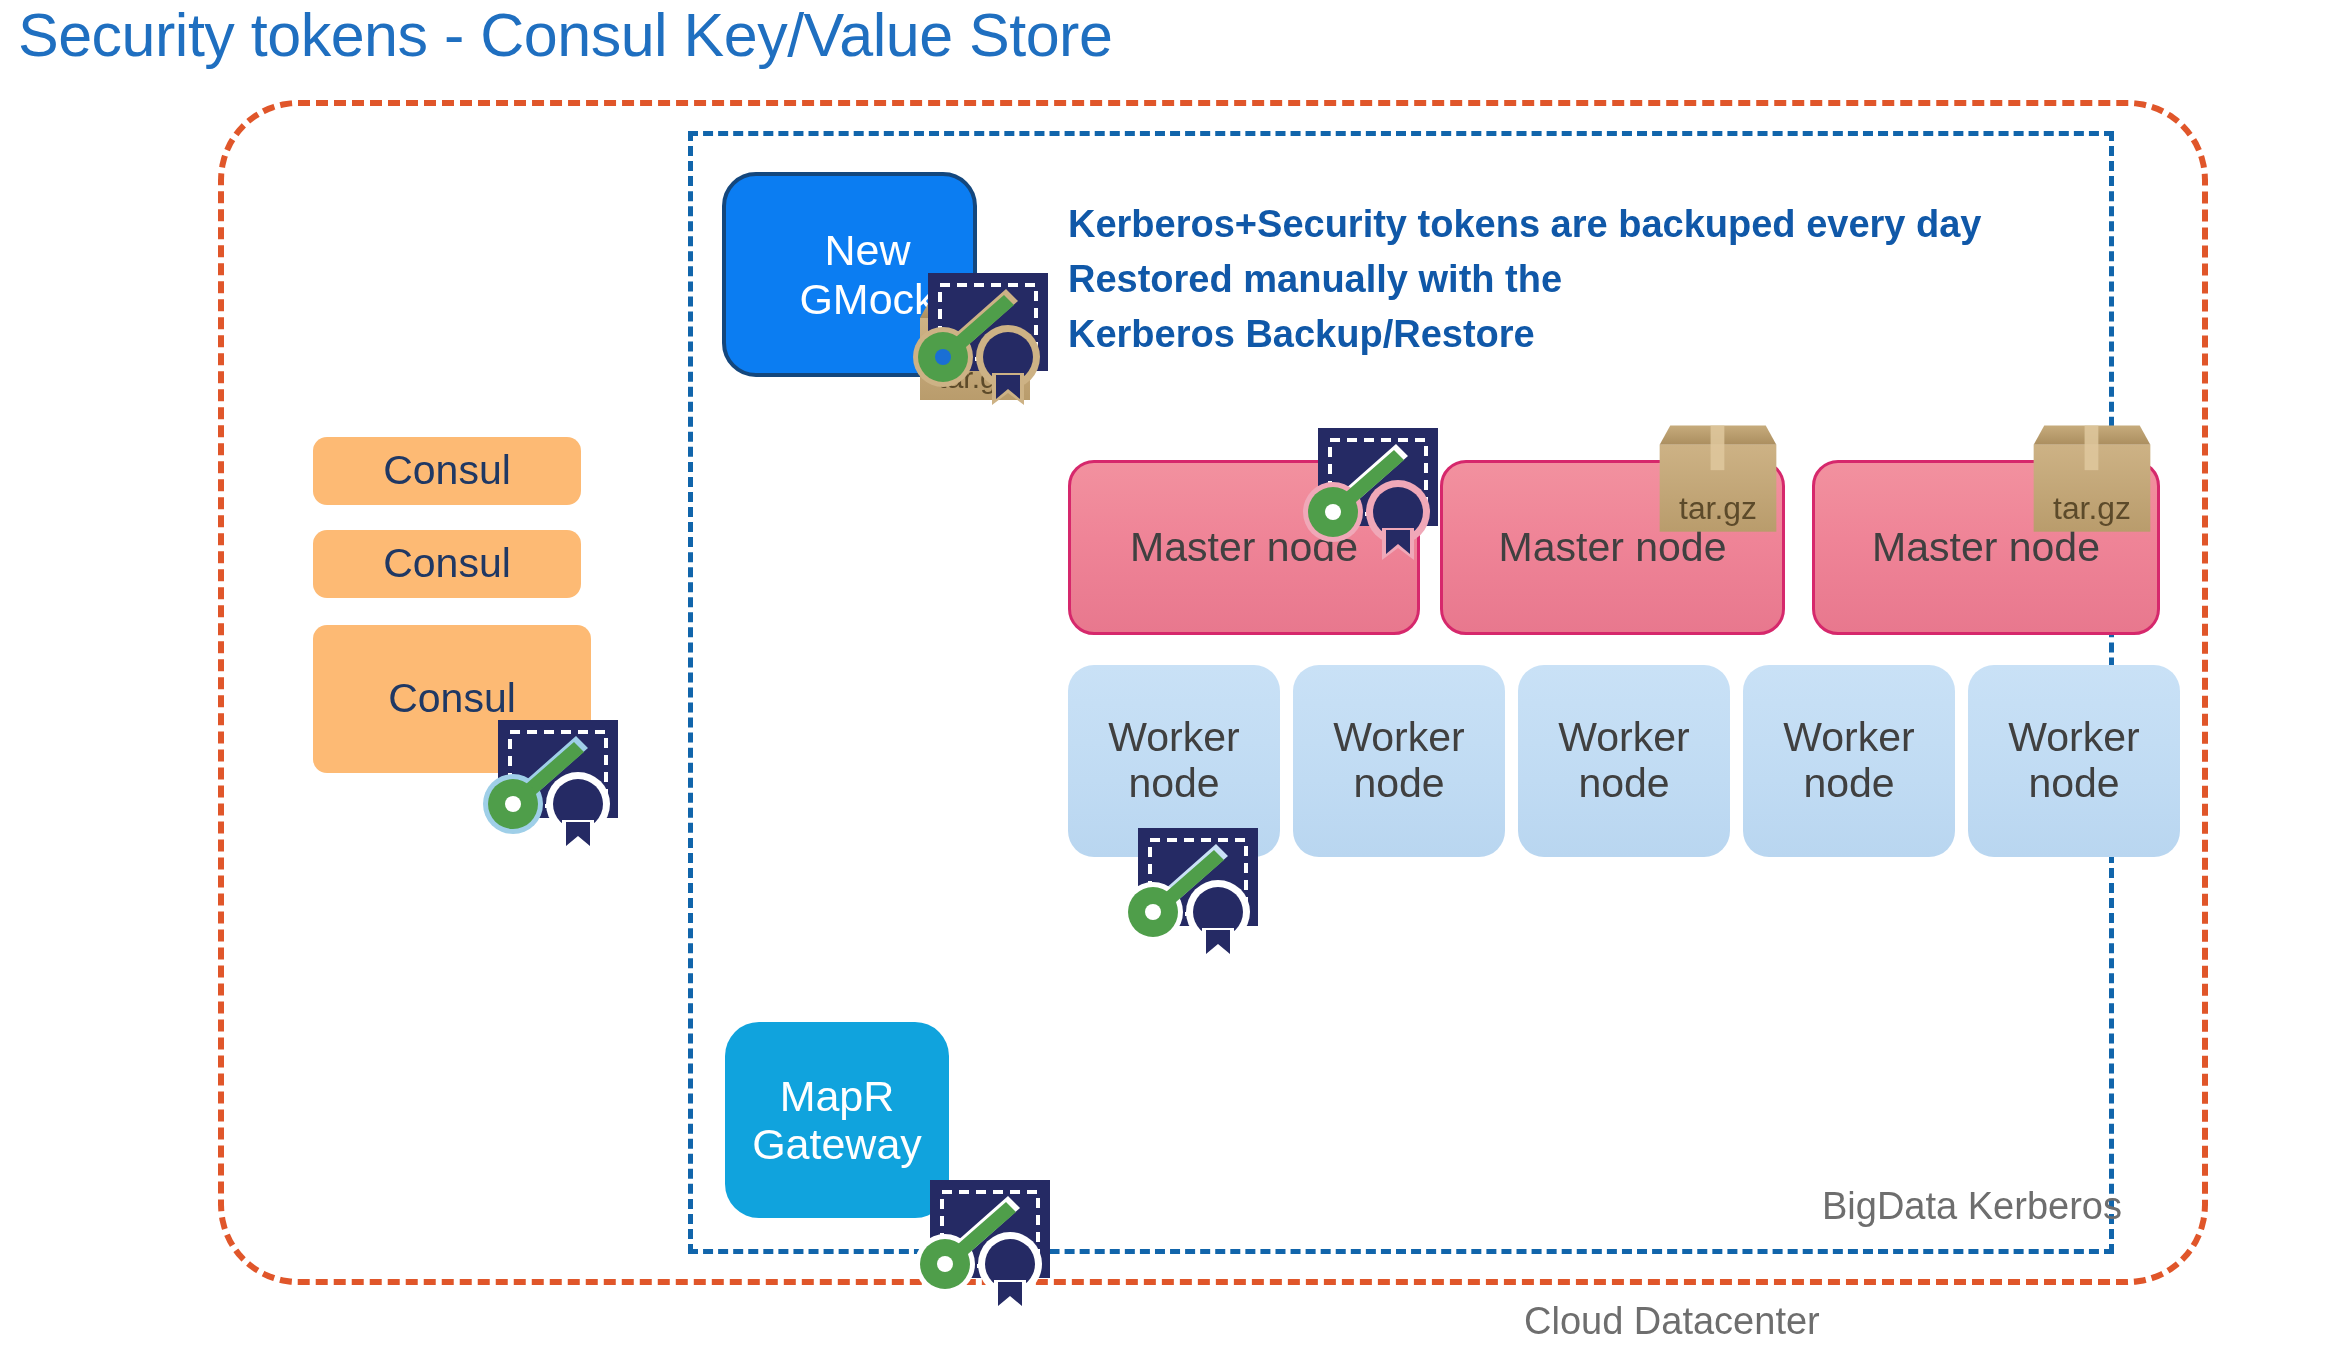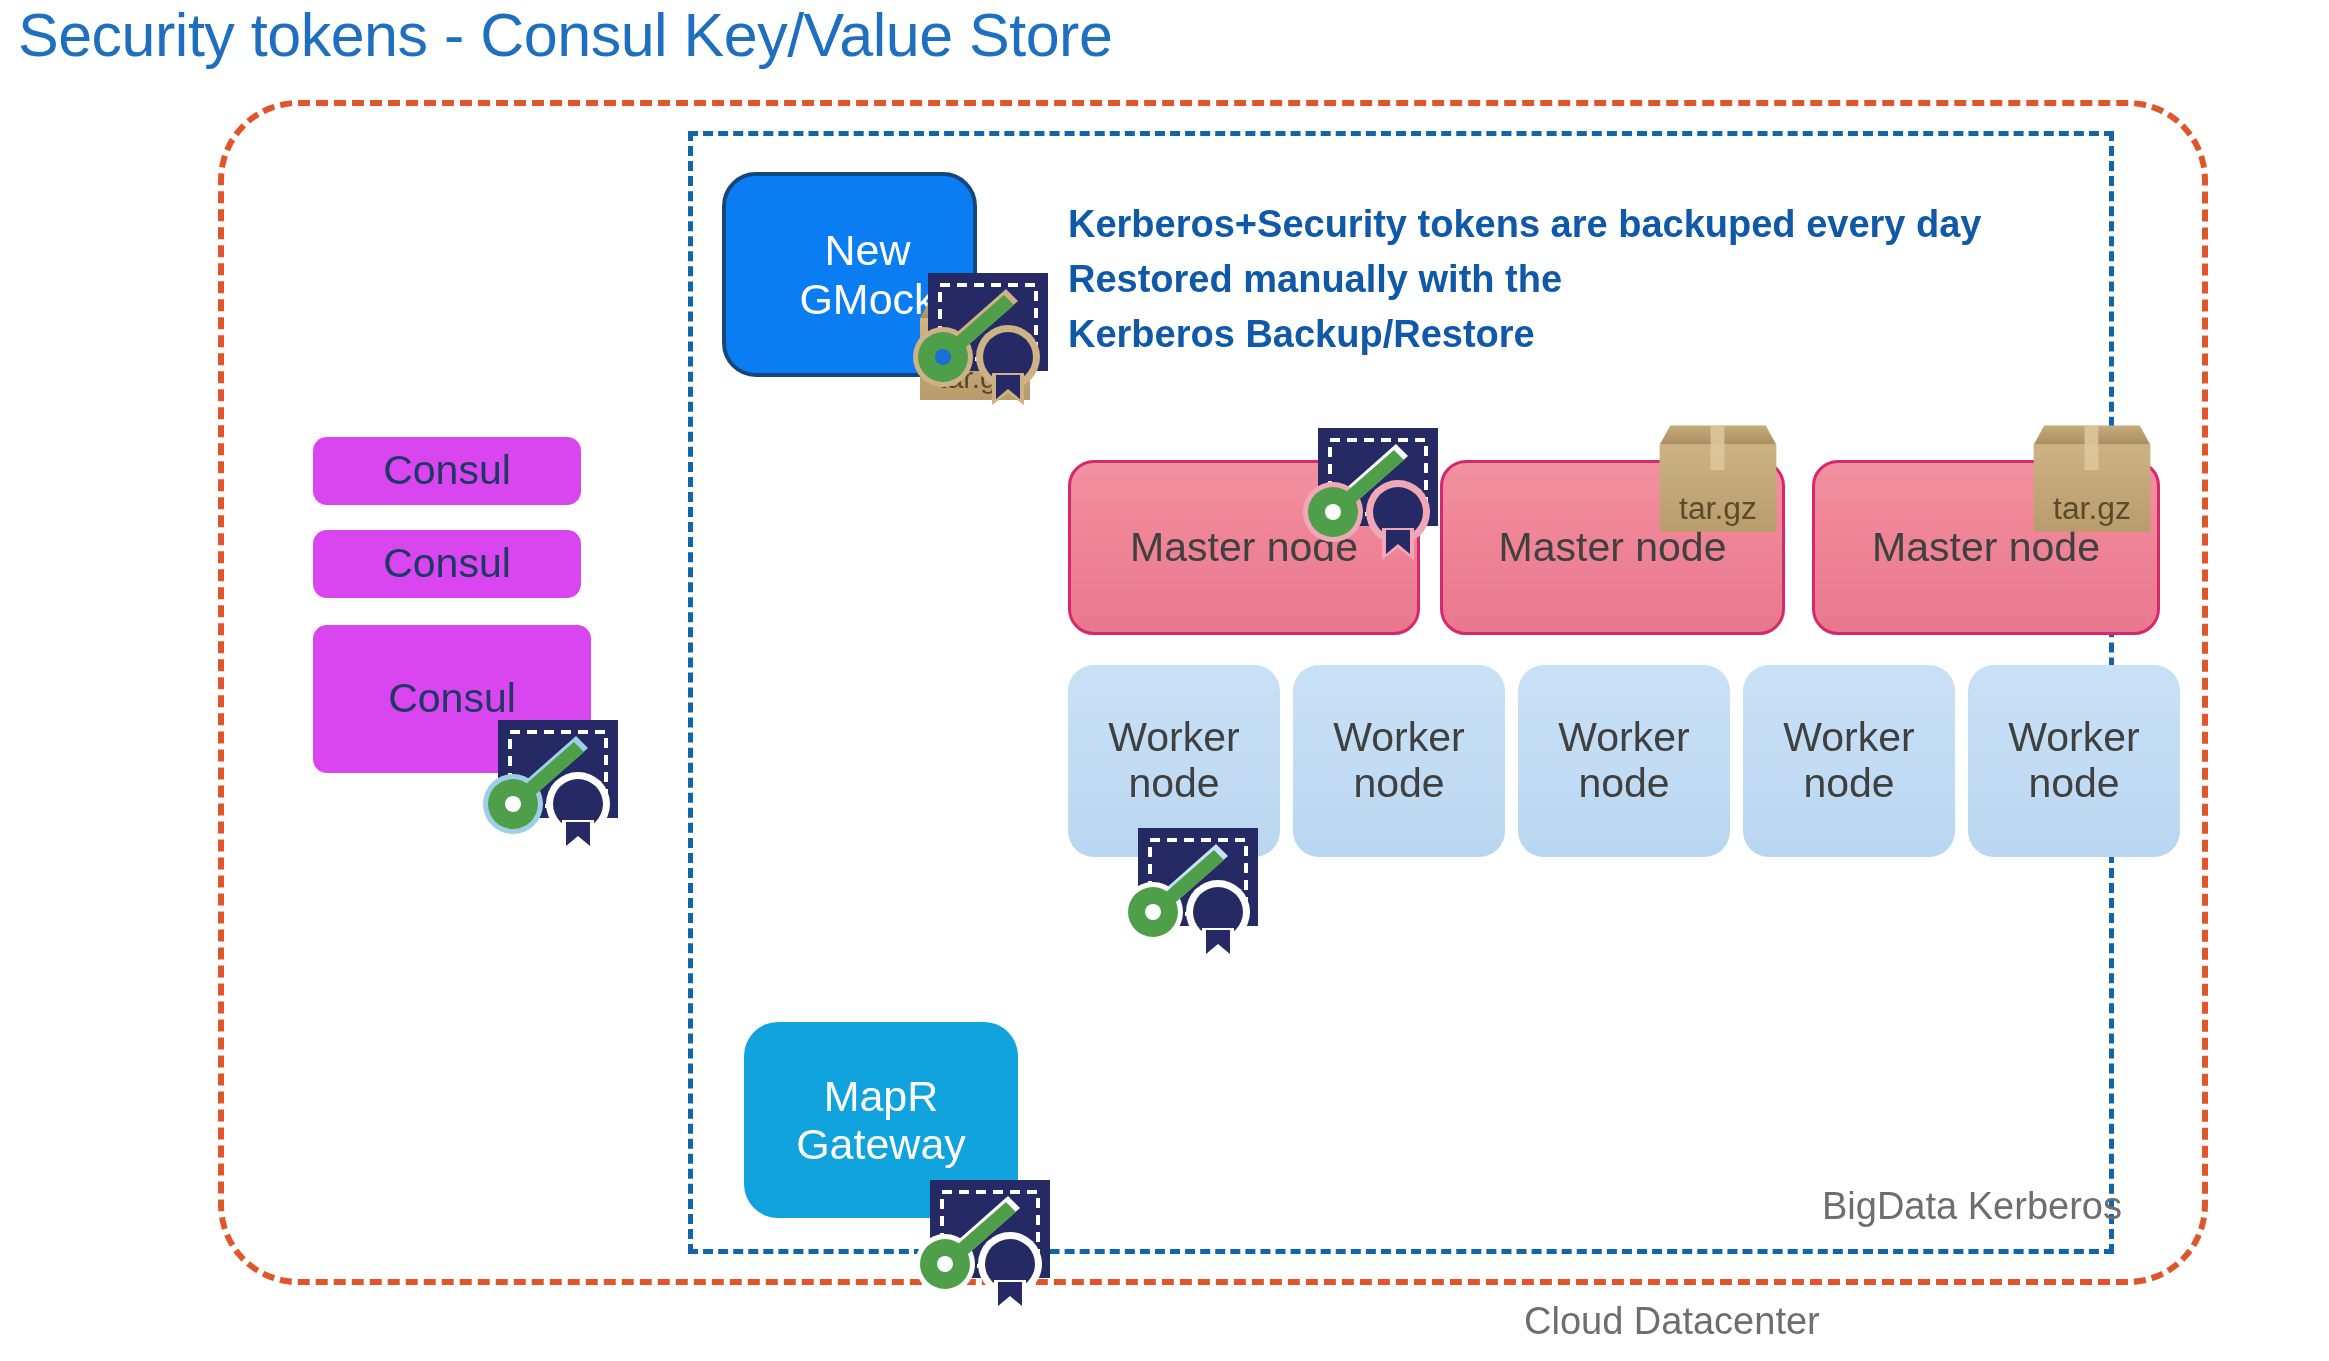--- a/index.html
+++ b/index.html
@@ -57,21 +57,21 @@
     background:#0b7df2;border:4px solid #14477d;border-radius:34px;
     color:#ffffff;font-size:43px;padding-left:36px;
   }
   
   .gateway-box{
     background:#10a3dd;border:none;border-radius:34px;
     color:#ffffff;font-size:43px;
   }
   
   .consul-box{
-    background:#d946ef;border:none;border-radius:14px;
+    background:#fdba74;border:none;border-radius:14px;
     color:#1f3864;font-size:41px;
   }
   
   .master-box{
     background:linear-gradient(180deg,#f2919f 0%,#ef8497 45%,#e8788e 100%);
     border:3px solid #d6286c;border-radius:26px;
     color:#404040;font-size:41px;
   }
   
   .worker-box{
@@ -299,21 +299,21 @@
     </div>
   </div>
 
   <div class="node worker-box" style="left:1968px;top:665px;width:212px;height:192px;">
     <div>
       <div>Worker</div>
       <div>node</div>
     </div>
   </div>
 
-  <div class="node gateway-box" style="left:725px;top:1022px;width:274px;height:196px;z-index:20;margin-left:19px;">
+  <div class="node gateway-box" style="left:725px;top:1022px;width:224px;height:196px;z-index:20;">
     <div>
       <div>MapR</div>
       <div>Gateway</div>
     </div>
   </div>
   <div class="token-icon" style="left:890px;top:1172px;width:170px;height:140px;z-index:30;">
     <svg viewBox="0 0 170 140">
       <rect x="40" y="8" width="120" height="98" fill="#252a64"></rect>
       <rect x="52" y="20" width="96" height="74" fill="none" stroke="#ffffff" stroke-width="4" stroke-dasharray="10 7"></rect>
       <g>

